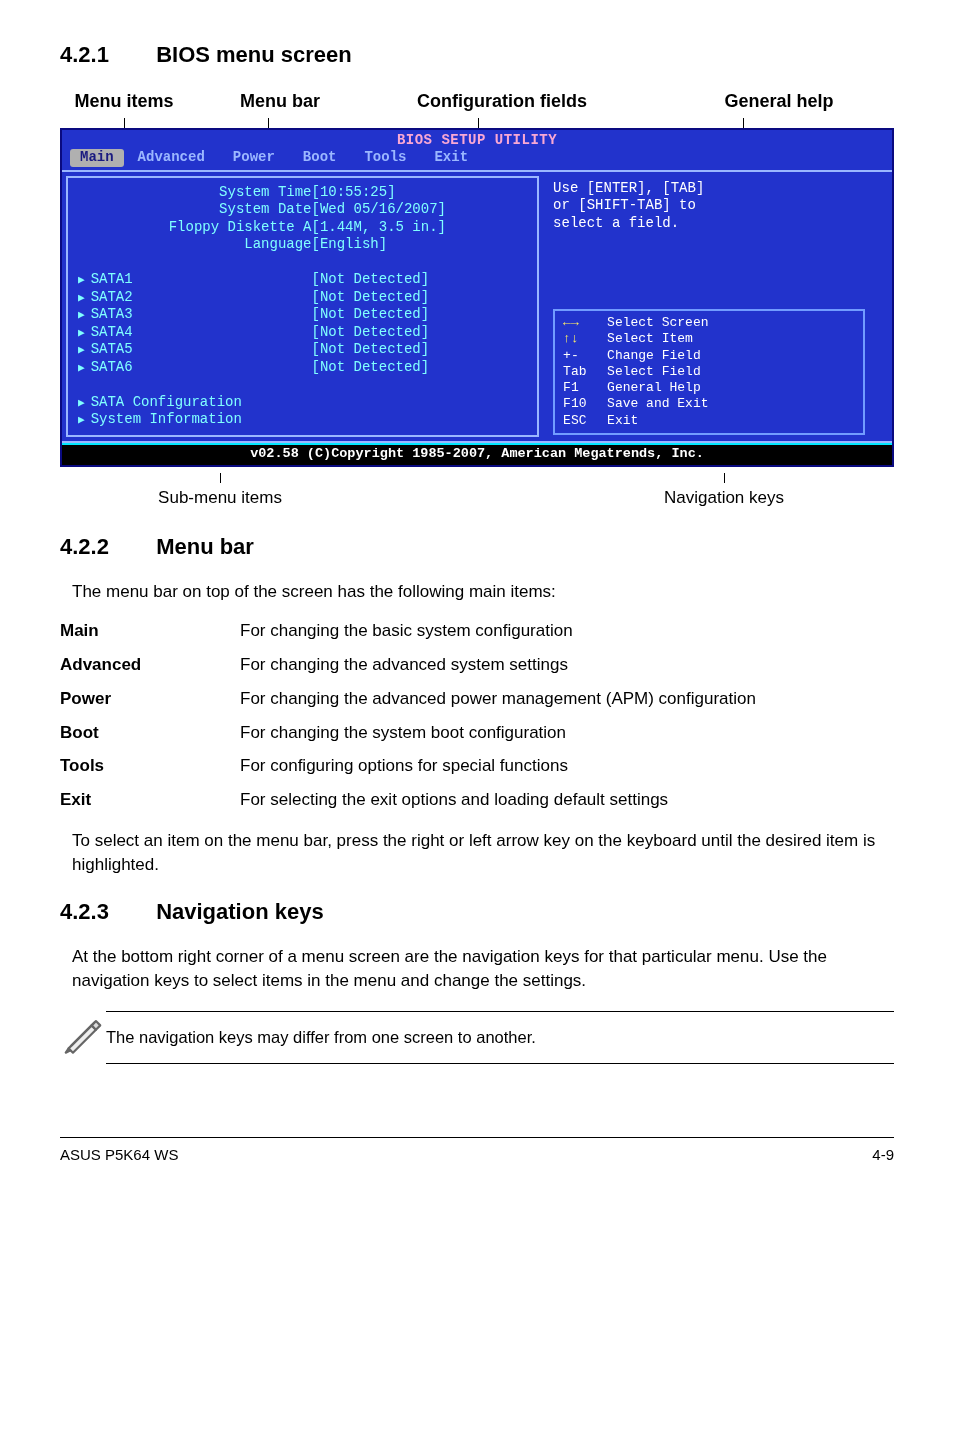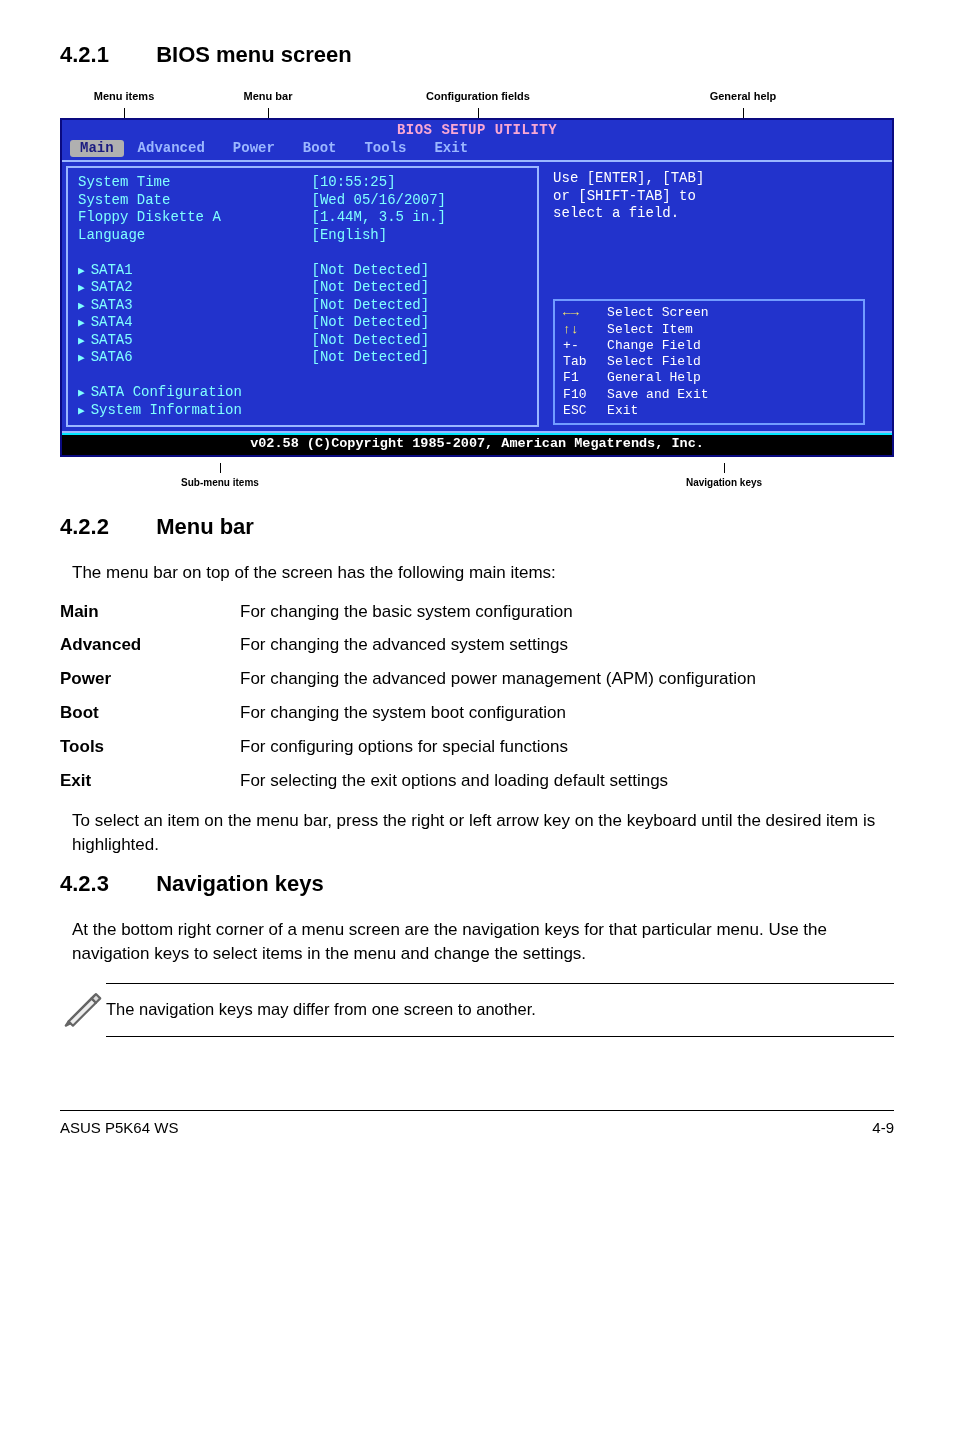--- a/index.html
+++ b/index.html
@@ -10,23 +10,24 @@
     width: 954px;
     padding: 40px 60px 30px 60px;
     font-size: 16px;
     line-height: 1.4;
   }
   h2.section { font-size: 22px; font-weight: bold; margin-bottom: 18px; }
   .section .num { display: inline-block; width: 90px; }
   .figure-wrap { margin-bottom: 8px; }
   .labels-top {
     display: flex;
-    font-size: 11px;
+    font-size: 18px;
     font-weight: bold;
     margin-bottom: 4px;
+    gap: 12px;
   }
   .labels-top > div { position: relative; text-align: center; }
   .lt-menuitems { flex: 0 0 128px; }
   .lt-menubar { flex: 0 0 160px; }
   .lt-config { flex: 0 0 260px; }
   .lt-help { flex: 0 0 270px; text-align: center; }
   .tick-row {
     display: flex;
   }
   .tick-row > div { position: relative; height: 10px; }
@@ -80,21 +81,21 @@
   }
   .bios-left-col1 { flex: 0 0 52%; color: #80ffff; }
   .bios-left-col2 { flex: 0 0 48%; color: #80ffff; }
   .bios-left .row { white-space: pre; }
   .bios-left .tri::before {
     content: "\25B6";
     color: #80ffff;
     margin-right: 6px;
     font-size: 11px;
   }
-  .bios-left .plain { padding-left: 0; }
+  .bios-left .plain { padding-left: 0; text-align: right; }
   .bios-right {
     flex: 1;
     padding: 8px 27px 6px 10px;
     color: #fff;
     display: flex;
     flex-direction: column;
   }
   .bios-right .help-top { flex: 0 0 auto; }
   .bios-right .help-mid { flex: 0 0 auto; margin-top: 10px; }
   .bios-right .nav-box {
@@ -112,22 +113,22 @@
     color: #fff;
     font-weight: bold;
     text-align: center;
     padding: 1px 0 2px 0;
     font-size: 13.5px;
     border-top: 2px solid #00e8ff;
   }
 
   .labels-bottom {
     display: flex;
-    font-size: 10px;
-    font-weight: bold;
+    font-size: 17px;
+    font-weight: normal;
     margin-top: 6px;
     justify-content: space-between;
   }
   .labels-bottom .tick-up { width:1px; height:10px; background:#000; margin:0 auto 3px auto; }
   .lb-sub { flex: 0 0 200px; text-align: center; margin-left: 60px; }
   .lb-nav { flex: 0 0 200px; text-align: center; margin-left: auto; margin-right: 70px; }
 
   p.body { margin: 12px 0 10px 12px; font-size: 17px; }
   table.defs { border-collapse: collapse; margin-bottom: 12px; }
   table.defs td { vertical-align: top; padding: 5px 0; font-size: 17px; }
@@ -307,21 +308,21 @@
       </tr>
   <tr>
         <td class="term">Exit</td>
         <td>For selecting the exit options and loading default settings</td>
       </tr>
 </tbody>
   </table>
 
 <p class="body">To select an item on the menu bar, press the right or left arrow key on the keyboard until the desired item is highlighted.</p>
 
-<h2 class="section" style="margin-top:12px">
+<h2 class="section" style="margin-top:20px">
   <span class="num">4.2.3</span>
   <span>Navigation keys</span>
 </h2>
 <p class="body">At the bottom right corner of a menu screen are the navigation keys for that particular menu. Use the navigation keys to select items in the menu and change the settings.</p>
 
 <div class="note-block">
   <div class="note-icon">
     <svg viewBox="0 0 64 64">
         <g fill="none" stroke="#666" stroke-width="3" stroke-linejoin="round" stroke-linecap="round">
       <path d="M12 52 L8 58 L16 54 Z" fill="#ccc"></path>

